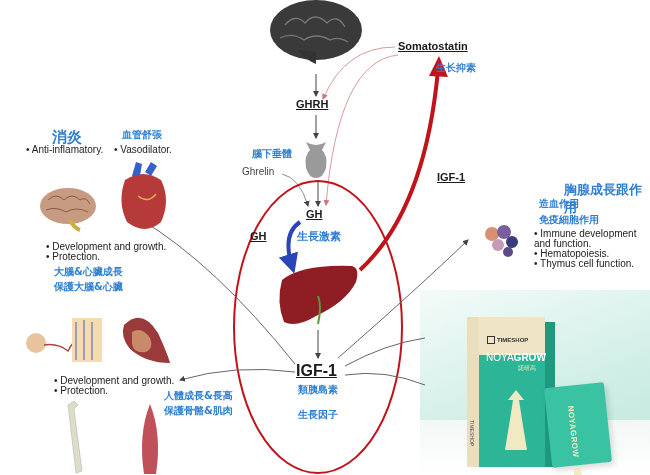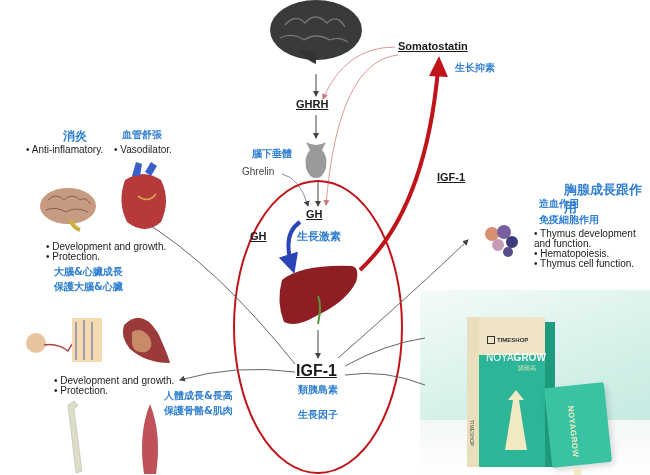--- a/index.html
+++ b/index.html
@@ -121,36 +121,36 @@
     <circle cx="492" cy="234" r="7" fill="#d89070"></circle>
     <circle cx="504" cy="232" r="7" fill="#7a5fa0"></circle>
     <circle cx="512" cy="242" r="6" fill="#3b3a7a"></circle>
     <circle cx="498" cy="245" r="6" fill="#c59ab8"></circle>
     <circle cx="508" cy="252" r="5" fill="#5a4a8a"></circle>
   </g>
 </svg>
 
 <div class="abs black-bold" style="left:296px; top:98px; font-size:11px;text-align:right;">GHRH</div>
 <div class="abs black-bold" style="left:398px; top:40px; font-size:11px;">Somatostatin</div>
-<div class="abs blue" style="left:455px; top:61px; font-size:10px;">生长抑素</div>
+<div class="abs blue" style="left:436px; top:61px; font-size:10px;">生长抑素</div>
 
 <div class="abs blue" style="left:252px; top:147px; font-size:10px;">腦下垂體</div>
 <div class="abs" style="left:242px; top:166px; font-size:10px; color:#444;text-align:center;">Ghrelin</div>
 
 <div class="abs black-bold" style="left:306px; top:208px; font-size:11px;">GH</div>
 <div class="abs black-bold" style="left:250px; top:230px; font-size:11px;">GH</div>
 <div class="abs blue" style="left:297px; top:229px; font-size:11px;">生長激素</div>
 
 <div class="abs black-bold" style="left:437px; top:171px; font-size:11px;">IGF-1</div>
 
 <div class="abs black-bold" style="left:296px; top:362px; font-size:16px;">IGF-1</div>
 <div class="abs blue" style="left:298px; top:383px; font-size:10px;">類胰島素</div>
 <div class="abs blue" style="left:298px; top:408px; font-size:10px;">生長因子</div>
 
-<div class="abs blue" style="left:52px; top:128px; font-size:12px;margin-left:11px;">消炎</div>
+<div class="abs blue" style="left:52px; top:128px; font-size:15px;">消炎</div>
 <div class="abs small" style="left:26px; top:145px;">
     <div>Anti-inflamatory.</div>
   </div>
 <div class="abs blue" style="left:122px; top:128px; font-size:10px;">血管舒張</div>
 <div class="abs small" style="left:114px; top:145px;">
     <div>Vasodilator.</div>
   </div>
 
 <div class="abs small" style="left:46px; top:242px;">
   <div>Development and growth.</div>
@@ -163,21 +163,21 @@
   <div>Development and growth.</div>
   <div>Protection.</div>
 </div>
 <div class="abs blue" style="left:164px; top:389px; font-size:10px;">人體成長&amp;長高</div>
 <div class="abs blue" style="left:164px; top:404px; font-size:10px;">保護骨骼&amp;肌肉</div>
 
 <div class="abs blue" style="left:532px; top:181px; font-size:13px;padding-left:32px;">胸腺成長跟作用</div>
 <div class="abs blue" style="left:539px; top:197px; font-size:10px;">造血作用</div>
 <div class="abs blue" style="left:539px; top:213px; font-size:10px;">免疫細胞作用</div>
 <div class="abs small" style="left:534px; top:229px; width:115px;">
-  <div>Thymus development and function.</div>
+  <div>Immune development and function.</div>
   <div>Hematopoiesis.</div>
   <div>Thymus cell function.</div>
 </div>
 
 <div class="box"></div>
 <div class="box-top"></div>
 <div class="box-side"></div>
 <div class="box-right"></div>
 <div class="brand"><span class="brand-box"></span><span>TIMESHOP</span></div>
 <div class="prod-name"><span style="font-weight:normal;">NOYA</span><span>GROW</span></div>

